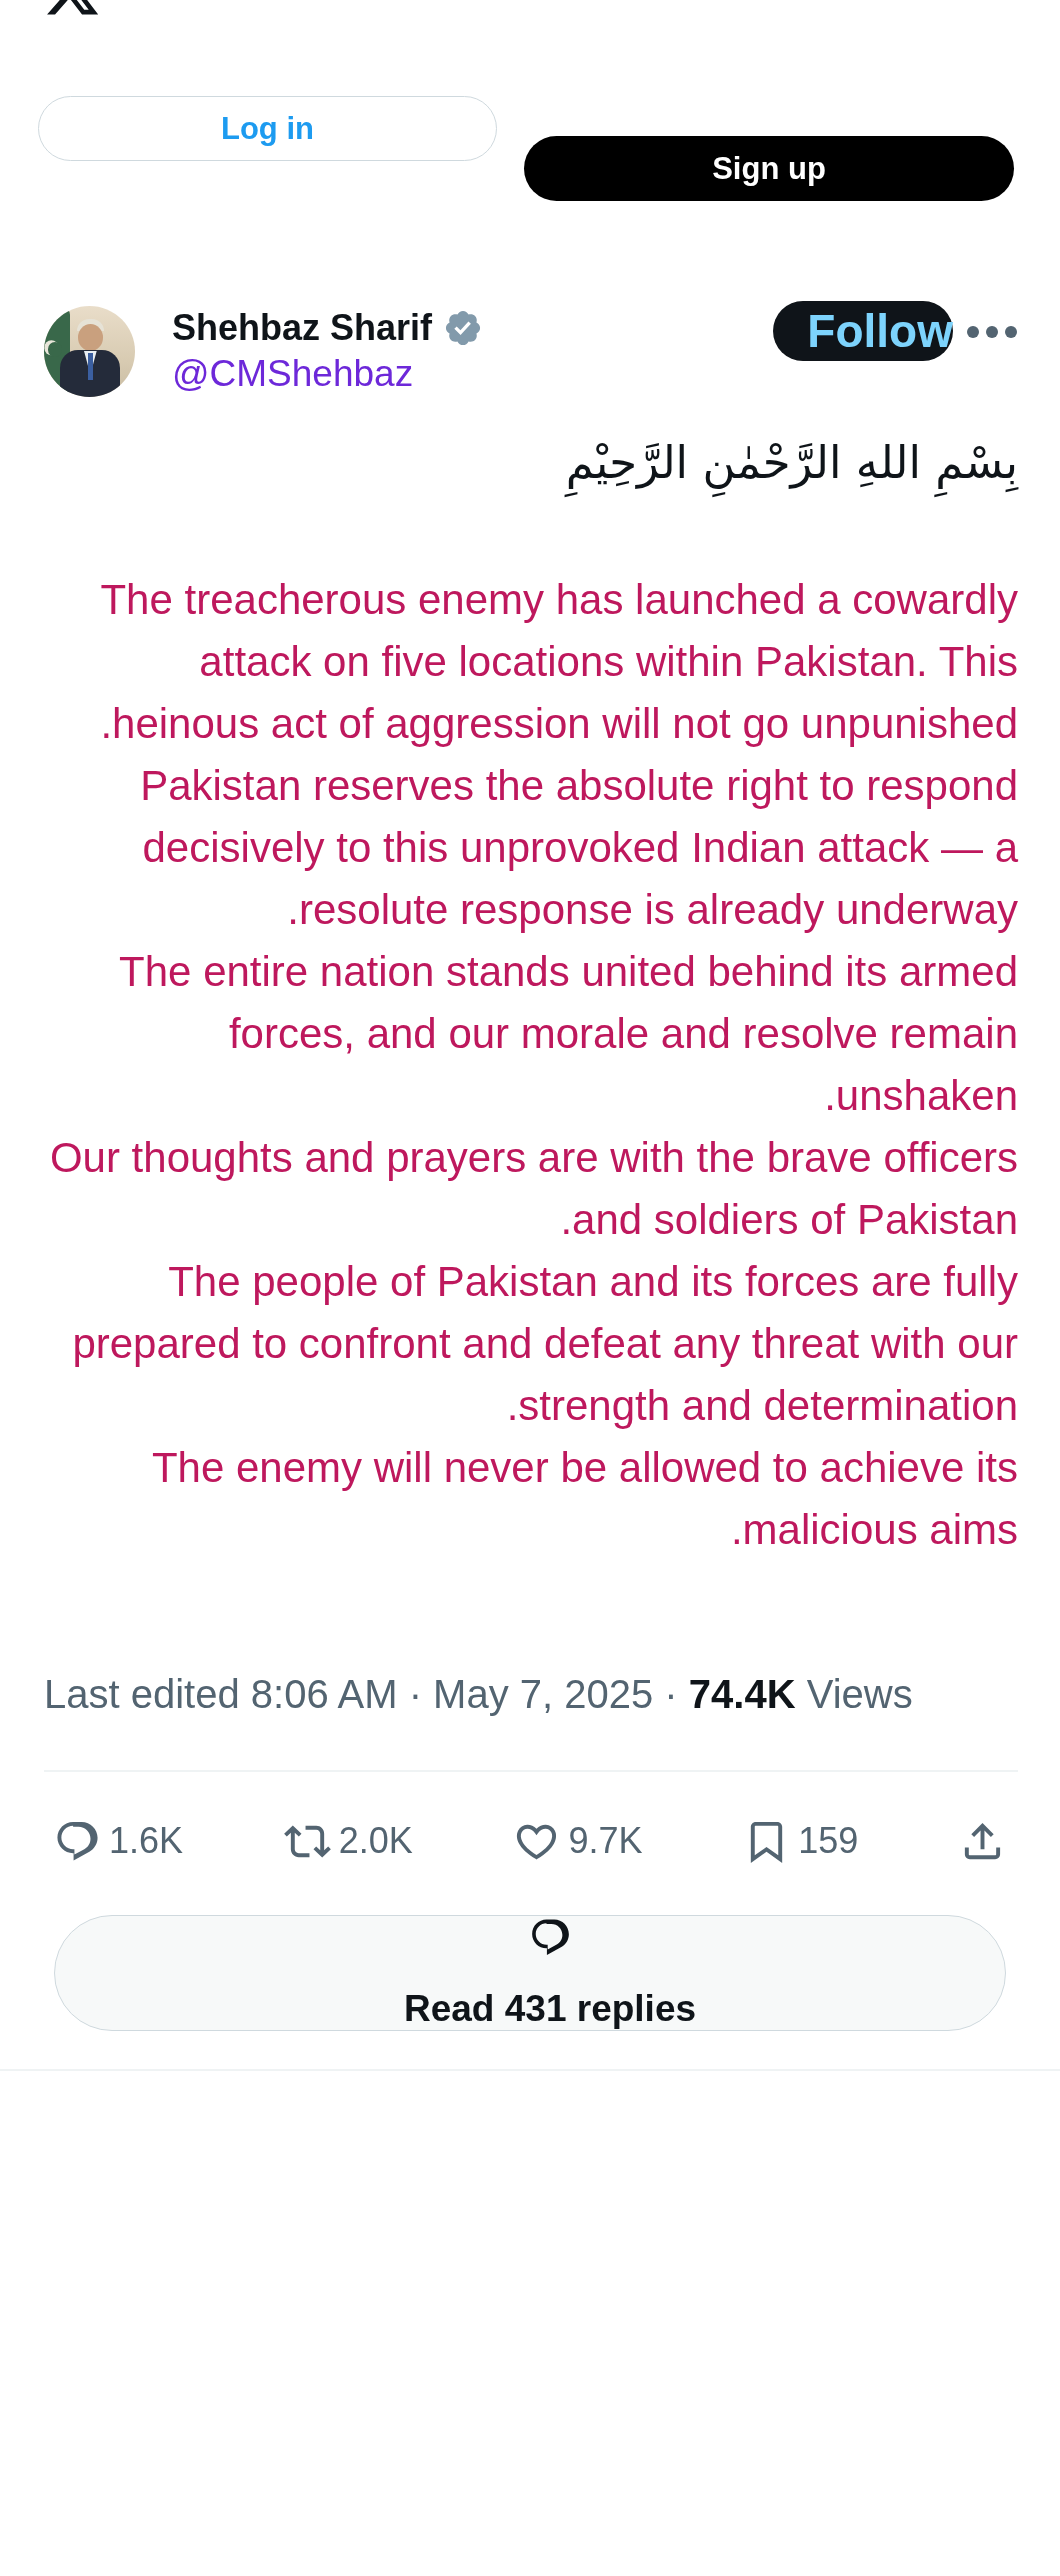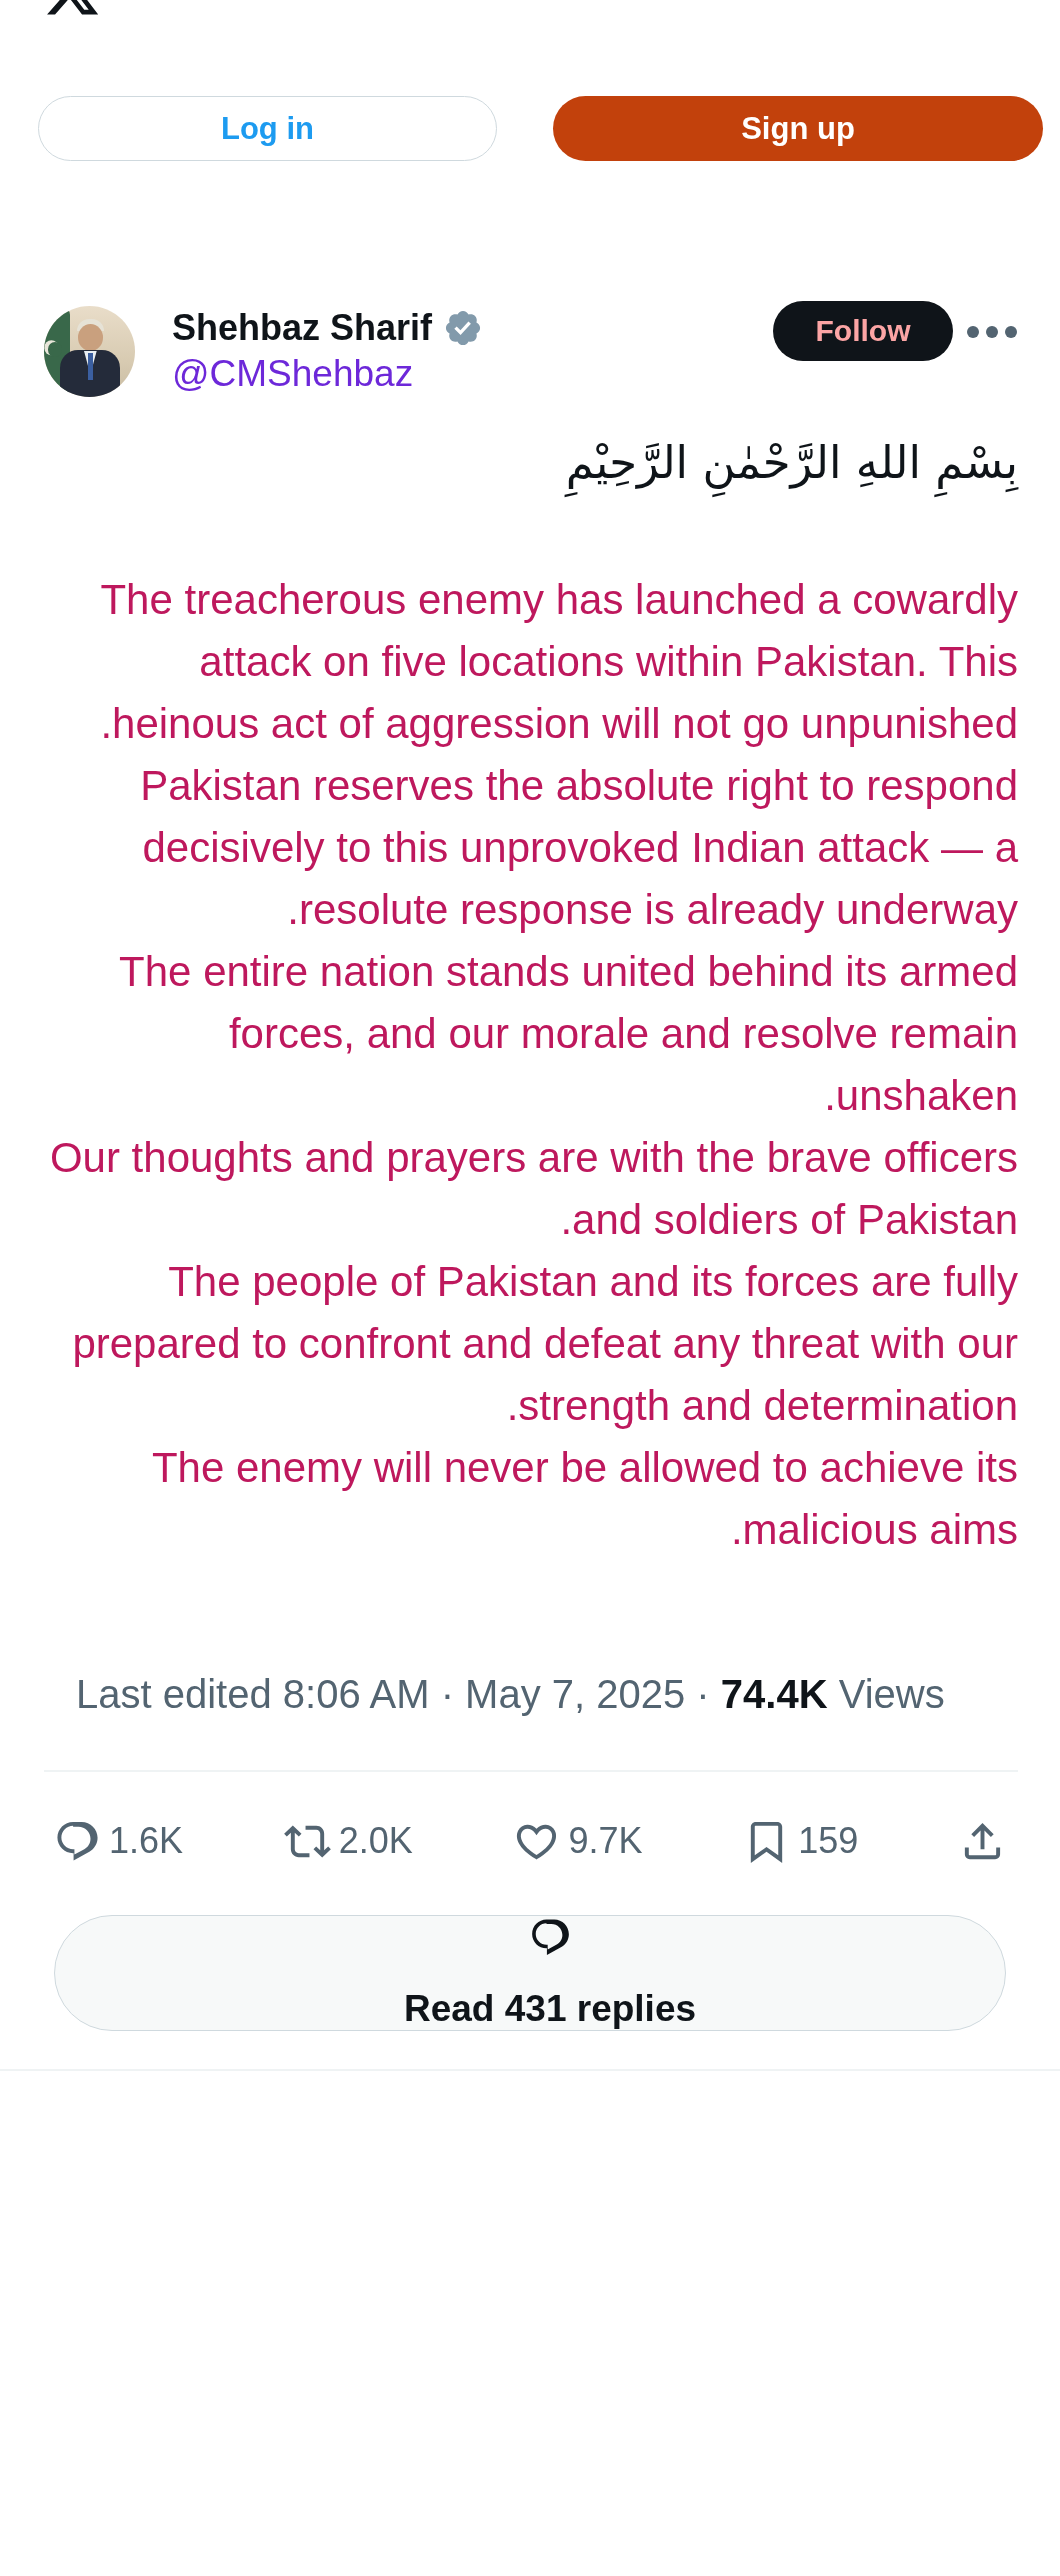--- a/index.html
+++ b/index.html
@@ -8,21 +8,21 @@
 
   
   .x-logo{position:absolute;left:42px;top:-38px;width:60px;height:58px;}
   .x-logo svg{width:100%;height:100%;fill:#0f1419;}
 
   
   .auth-row{position:absolute;top:96px;left:0;width:1061px;height:65px;}
   .btn{position:absolute;top:0;height:65px;border-radius:33px;display:flex;align-items:center;justify-content:center;
        font-weight:700;font-size:31px;box-sizing:border-box;cursor:pointer;}
   .btn-login{left:38px;width:459px;background:#fff;border:1.8px solid #cfd9de;color:#1d9bf0;}
-  .btn-signup{left:553px;width:490px;background:#c2410c;border:none;color:#fff;}
+  .btn-signup{left:524px;width:490px;background:#000000;border:none;color:#fff;margin-top:40px;}
 
   
   .avatar{position:absolute;left:44px;top:306px;width:91px;height:91px;border-radius:50%;overflow:hidden;
           background:linear-gradient(180deg,#e9ddc9 0%,#d8cbb2 60%,#c9bca2 100%);}
   .avatar .flag{position:absolute;left:-5.4px;top:0;width:31px;height:91px;background:#39684a;border-radius:0 9px 9px 0;}
   .avatar .flag:after{content:"";position:absolute;left:9px;top:36px;width:14.5px;height:14.5px;border-radius:50%;
           background:#39684a;box-shadow:-3.6px -1.8px 0 0 #e9e6da;}
   .avatar .hair{position:absolute;left:33px;top:12.7px;width:27px;height:12.7px;border-radius:12.7px 12.7px 0 0;background:#e6e2d6;}
   .avatar .head{position:absolute;left:34px;top:18px;width:25.4px;height:27px;border-radius:50%;background:#c9a07e;}
   .avatar .suit{position:absolute;left:16.3px;top:44px;width:60px;height:47px;border-radius:18px 18px 0 0;background:#242b3a;}
@@ -30,33 +30,33 @@
           clip-path:polygon(0 0,100% 0,50% 100%);}
   .avatar .tie{position:absolute;left:44px;top:47px;width:4.5px;height:27px;background:#3b5fa0;}
 
   .name-row{position:absolute;left:172px;top:306px;height:44px;display:flex;align-items:center;gap:11px;}
   .display-name{font-size:36px;font-weight:700;color:#0f1419;line-height:1;}
   .verified{width:40px;height:40px;display:inline-block;}
   .verified svg{width:40px;height:40px;fill:#829aab;}
   .handle{position:absolute;left:172px;top:355px;font-size:37px;color:#6d28d9;line-height:1;}
 
   .follow-btn{position:absolute;left:773px;top:301px;width:180px;height:60px;border-radius:30px;background:#0f1419;
-      color:#fca5a5;font-weight:700;font-size:30px;display:flex;align-items:center;justify-content:center;cursor:pointer;}
+      color:#7dd3fc;font-weight:700;font-size:46px;display:flex;align-items:center;justify-content:flex-end;cursor:pointer;}
   .more-dots{position:absolute;left:967px;top:326px;display:flex;gap:7.3px;cursor:pointer;}
   .more-dots i{width:11.8px;height:11.8px;border-radius:50%;background:#536471;display:block;}
 
   
   .arabic-line{position:absolute;top:428px;left:44px;width:974px;text-align:right;direction:rtl;
       font-size:45px;line-height:69px;color:#0f1419;font-family:"DejaVu Sans","Liberation Sans",sans-serif;}
   .tweet-text{position:absolute;top:569px;left:44px;width:974px;direction:rtl;text-align:right;
       font-size:42px;line-height:62px;color:#be185d;white-space:pre-line;unicode-bidi:plaintext;}
   
   .tweet-text{unicode-bidi:normal;}
 
-  .meta-line{position:absolute;top:1670px;left:44px;width:974px;font-size:40px;color:#536471;line-height:1.2;margin-left:32px;}
+  .meta-line{position:absolute;top:1670px;left:44px;width:974px;font-size:40px;color:#536471;line-height:1.2;}
   .meta-line .views-count{color:#0f1419;font-weight:700;}
 
   .divider{position:absolute;height:1.8px;background:#eff3f4;}
   .divider-top{top:1770px;left:44px;width:974px;}
   .divider-bottom{top:2069px;left:0;width:1061px;}
 
   
   .action-bar{position:absolute;top:1810px;left:54px;width:952px;height:62px;display:flex;
       justify-content:space-between;align-items:center;}
   .action{display:flex;align-items:center;gap:8px;color:#536471;font-size:36px;cursor:pointer;}

